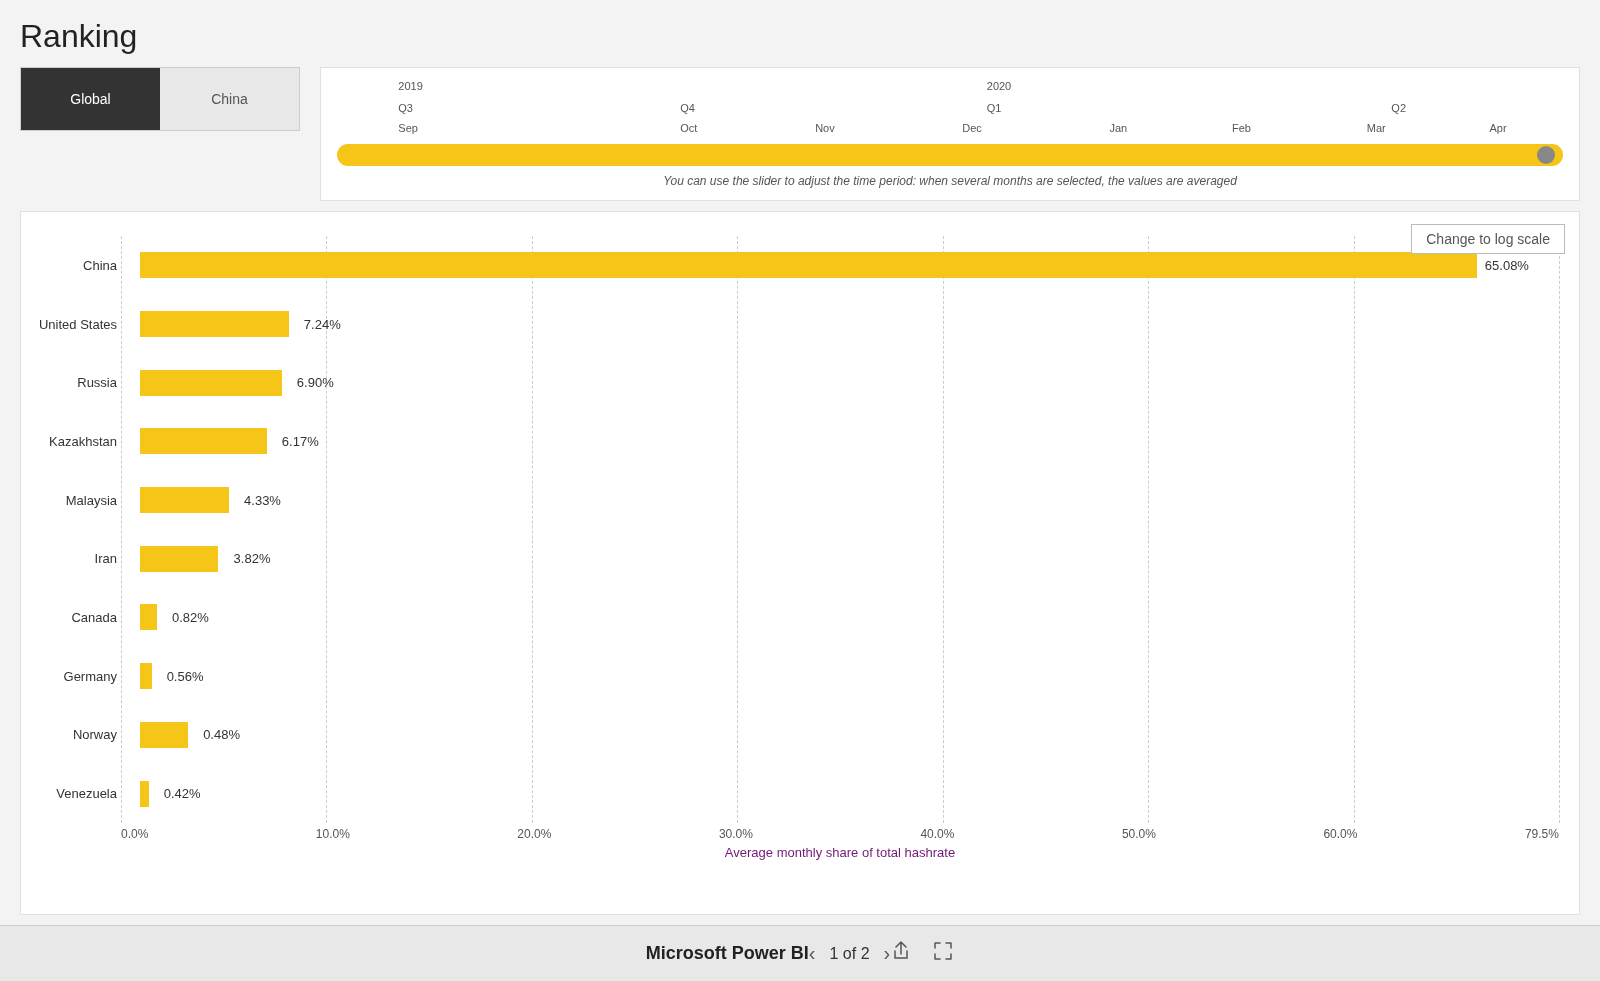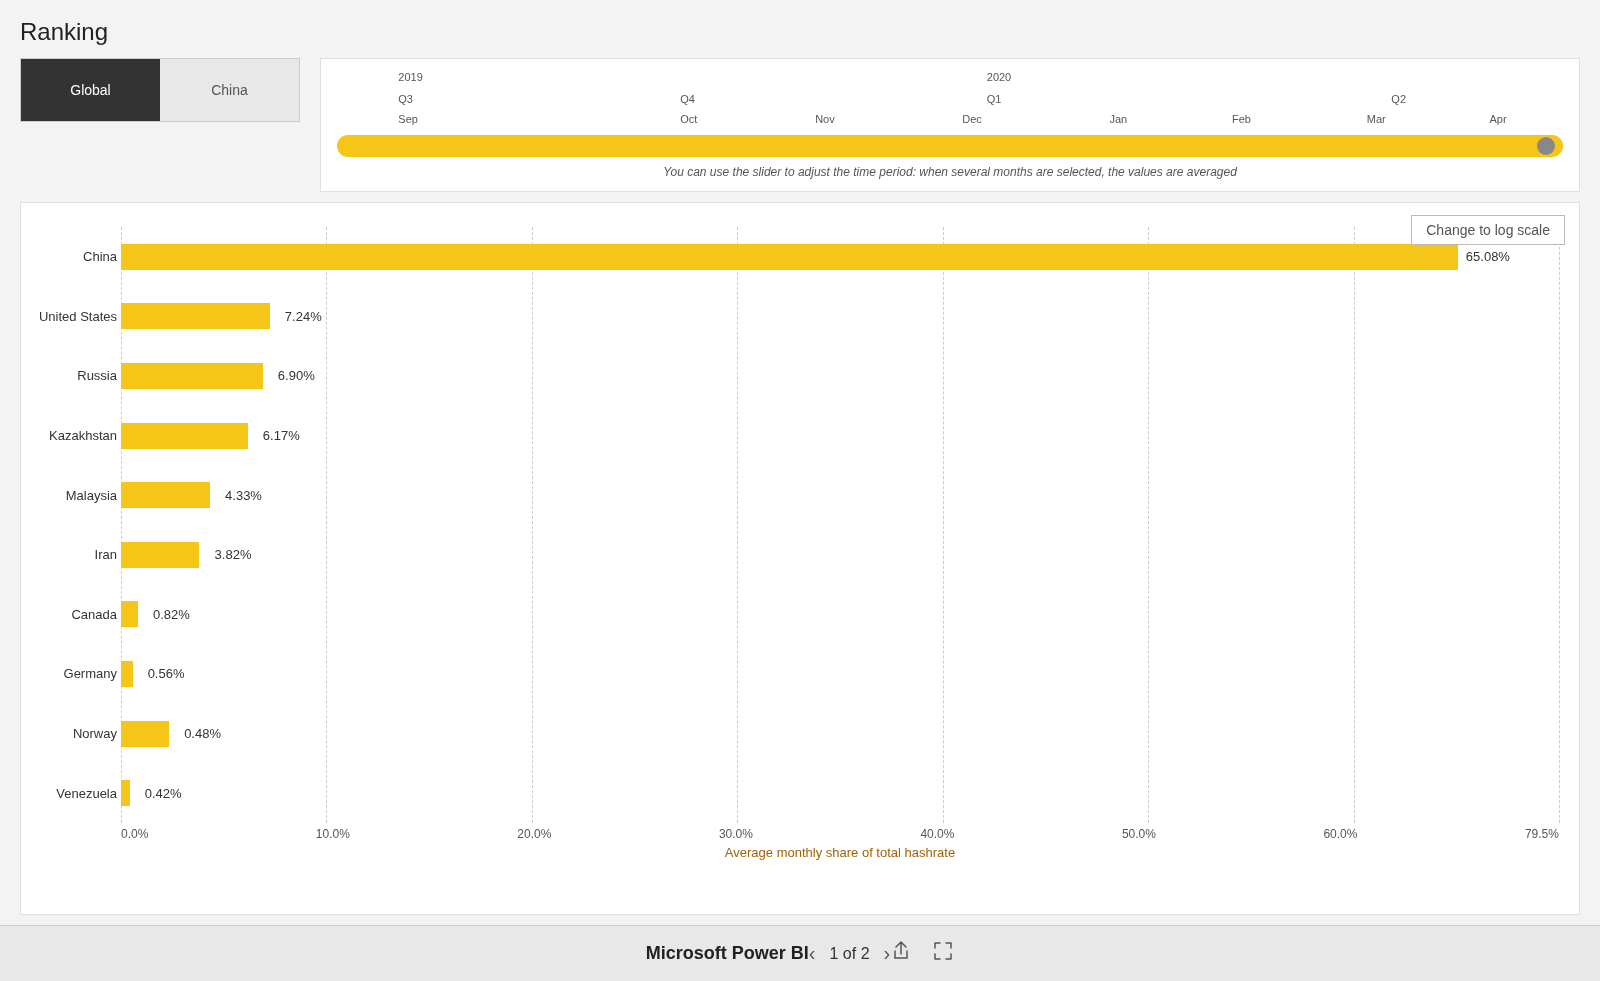--- a/index.html
+++ b/index.html
@@ -15,21 +15,21 @@
 
     .main-content {
       flex: 1;
       display: flex;
       flex-direction: column;
       padding: 18px 20px 10px 20px;
       background: #f3f3f3;
     }
 
     .page-title {
-      font-size: 24px;
+      font-size: 32px;
       font-weight: 300;
       color: #222;
       margin-bottom: 12px;
     }
 
     .top-section {
       display: flex;
       gap: 20px;
       margin-bottom: 10px;
     }
@@ -216,20 +216,21 @@
       font-size: 13px;
       color: #333;
     }
 
     .bar-fill {
       height: 26px;
       background: #f5c518;
       display: flex;
       align-items: center;
       position: relative;
+      margin-left: 19px;
     }
 
     .bar-value {
       position: absolute;
       right: -52px;
       font-size: 13px;
       color: #333;
       white-space: nowrap;
     }
 
@@ -241,21 +242,21 @@
     }
 
     .x-axis-label {
       font-size: 12px;
       color: #555;
     }
 
     .x-axis-title {
       text-align: center;
       font-size: 13px;
-      color: #a16207;
+      color: #701a75;
       margin-top: 4px;
     }
 
     .bottom-bar {
       height: 56px;
       background: #e8e8e8;
       display: flex;
       align-items: center;
       justify-content: center;
       padding: 0 24px;

